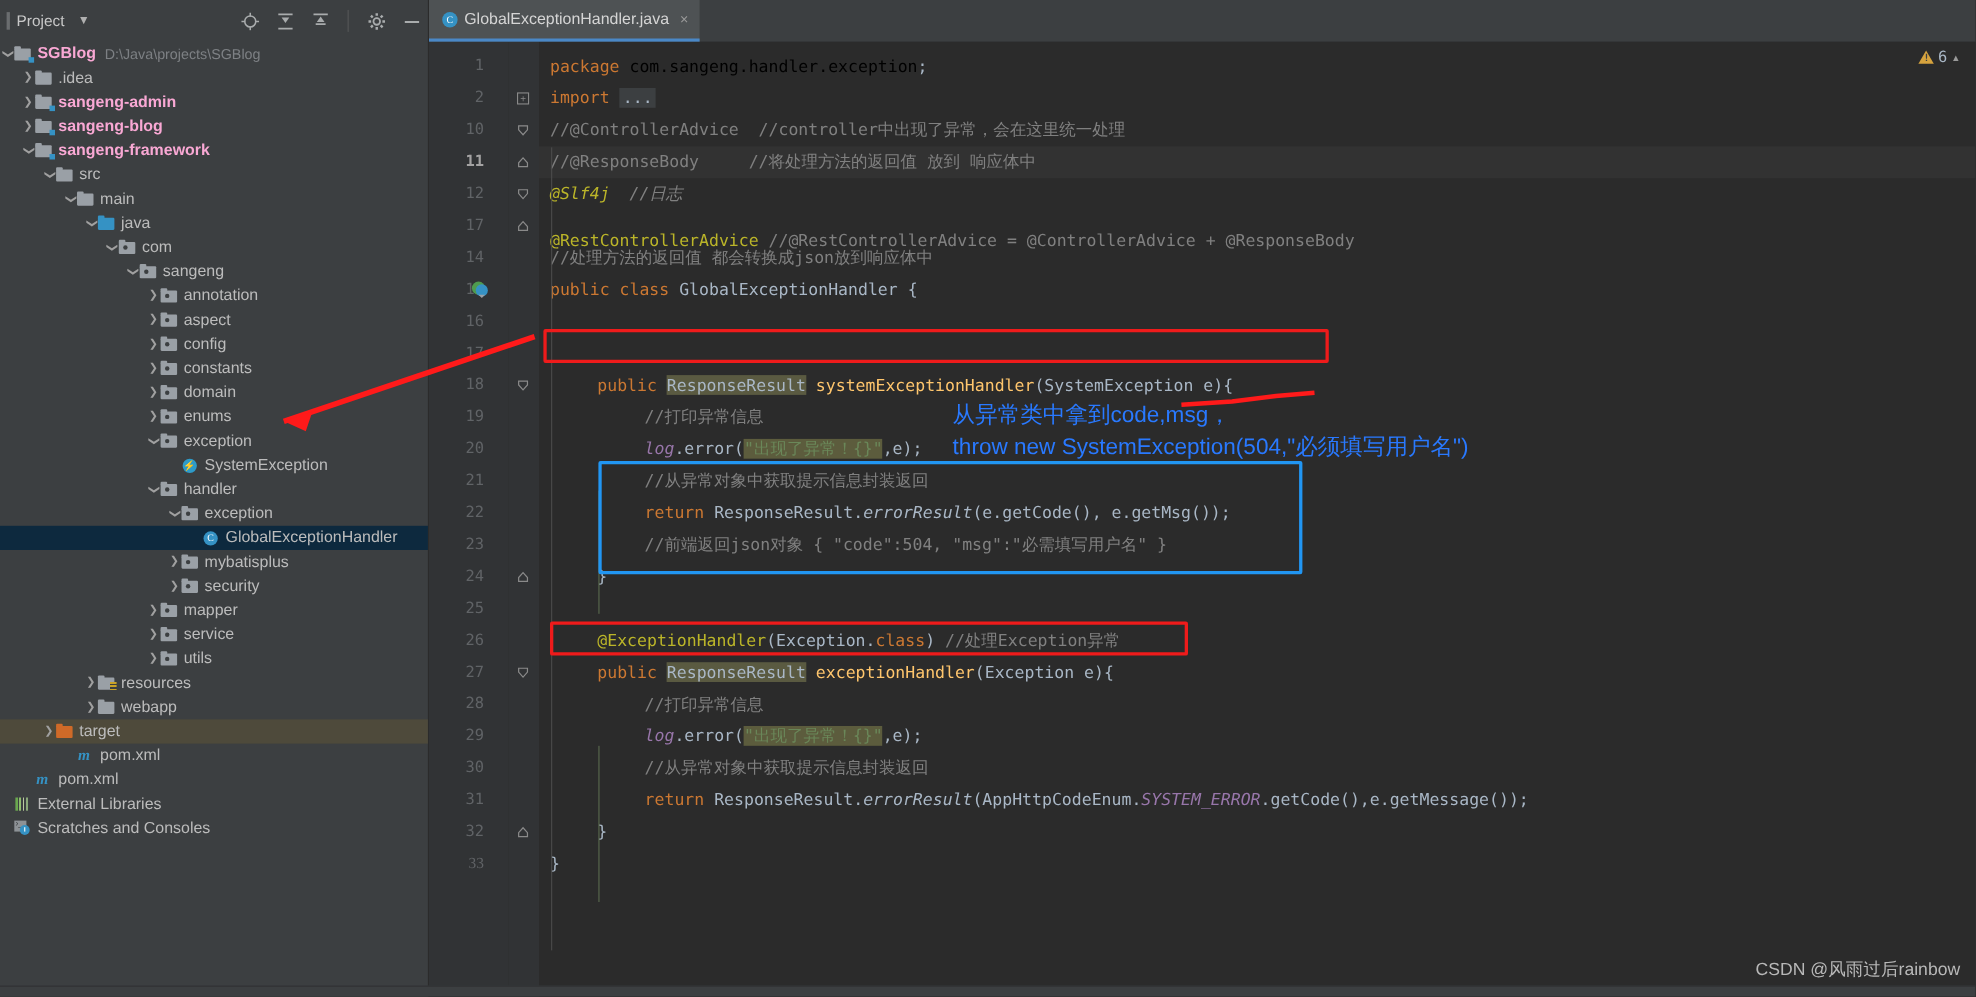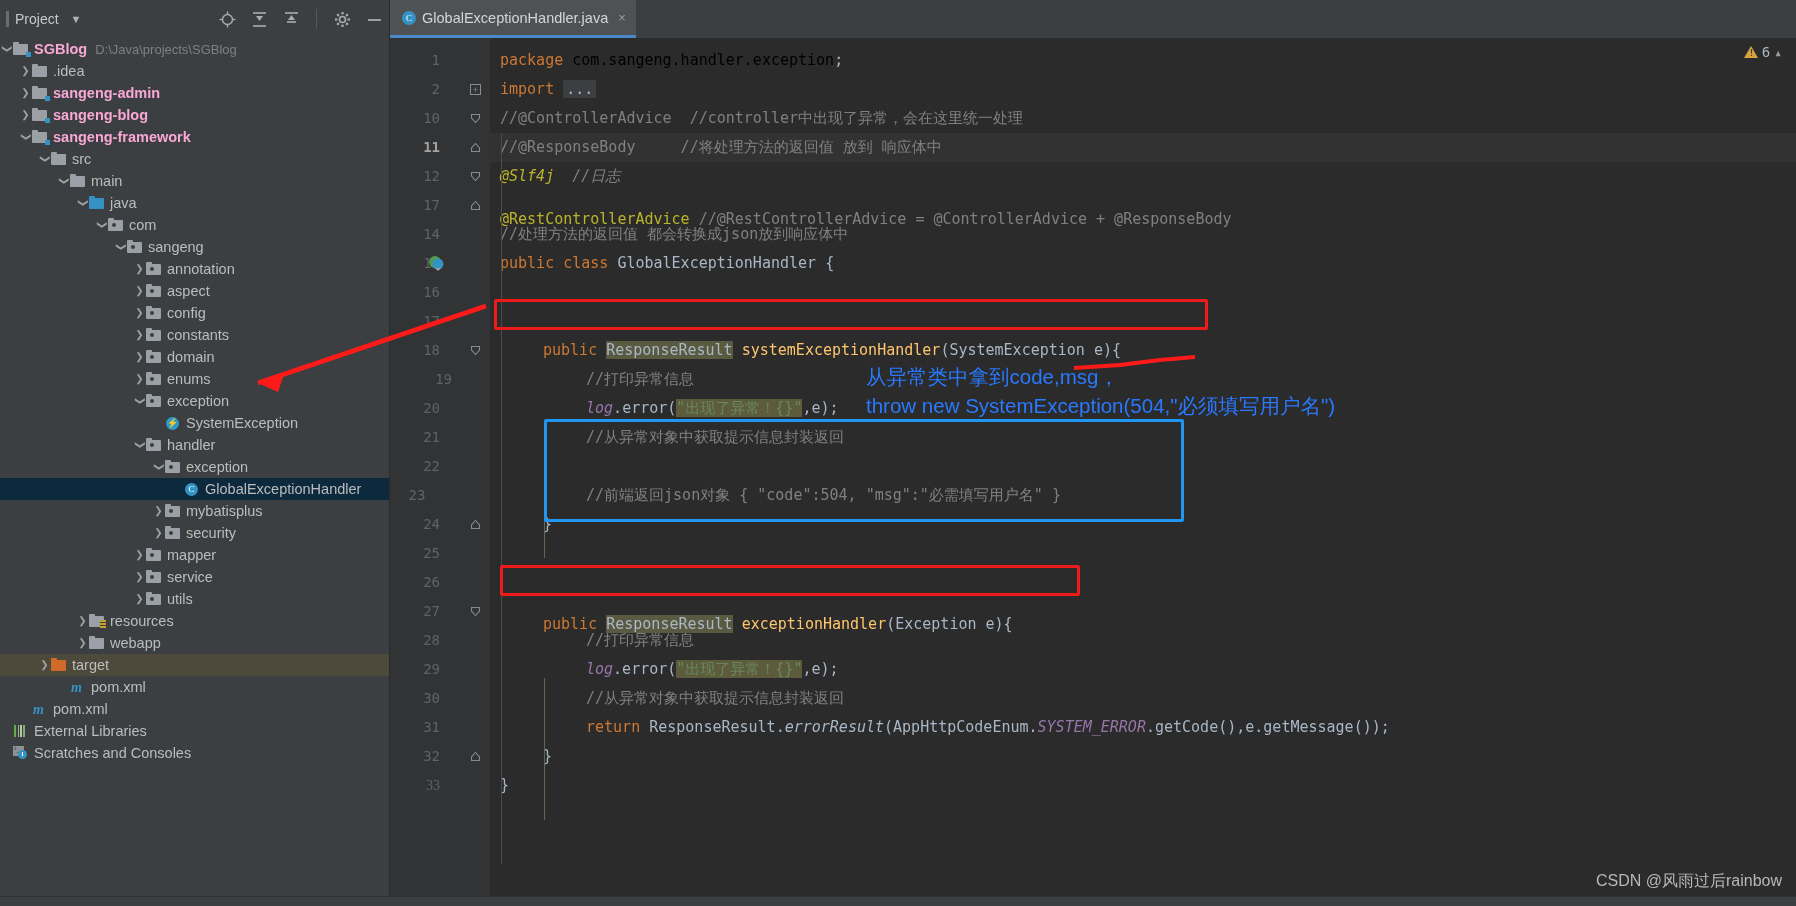--- a/index.html
+++ b/index.html
@@ -604,25 +604,25 @@
         <div class="ln" style="top: 37px; left: 4px;">2</div>
         <div class="ln" style="top: 66px; left: 4px;">10</div>
         <div class="ln cur" style="top: 95px; left: 4px;">11</div>
         <div class="ln" style="top: 124px; left: 4px;">12</div>
         <div class="ln" style="top: 153px; left: 4px;">17</div>
         <div class="ln" style="top: 182px; left: 4px;">14</div>
         <div class="ln" style="top: 211px; left: 4px;">15</div>
         <div class="ln" style="top: 240px; left: 4px;">16</div>
         <div class="ln" style="top: 269px; left: 4px;">17</div>
         <div class="ln" style="top: 298px; left: 4px;">18</div>
-        <div class="ln" style="top: 327px; left: 16px;">19</div>
+        <div class="ln" style="top: 327px; left: 4px;">19</div>
         <div class="ln" style="top: 356px; left: 4px;">20</div>
         <div class="ln" style="top: 385px; left: 4px;">21</div>
         <div class="ln" style="top: 414px; left: 4px;">22</div>
-        <div class="ln" style="top: 443px; left: 4px; text-align: center;">23</div>
+        <div class="ln" style="top: 443px; left: 4px;">23</div>
         <div class="ln" style="top: 472px; left: 4px;">24</div>
         <div class="ln" style="top: 501px; left: 4px;">25</div>
         <div class="ln" style="top: 530px; left: 4px;">26</div>
         <div class="ln" style="top: 559px; left: 4px;">27</div>
         <div class="ln" style="top: 588px; left: 4px;">28</div>
         <div class="ln" style="top: 617px; left: 4px;">29</div>
         <div class="ln" style="top: 646px; left: 4px;">30</div>
         <div class="ln" style="top: 675px; left: 4px;">31</div>
         <div class="ln" style="top: 704px; left: 4px;">32</div>
         <div class="ln" style="top: 733px; left: 4px; font-family: Liberation Serif, serif;">33</div>
@@ -668,24 +668,26 @@
         <div class="cl" style="top: 95px; left: 10px;"><span class="cmt">//@ResponseBody     //将处理方法的返回值 放到 响应体中</span></div>
         <div class="cl" style="top: 124px; left: 10px; font-style: italic;"><span class="ann">@Slf4j</span><span class="cmt">  //日志</span></div>
         <div class="cl" style="top: 167px; left: 10px;"><span class="ann">@RestControllerAdvice</span><span class="cmt"> //@RestControllerAdvice = @ControllerAdvice + @ResponseBody</span></div>
         <div class="cl" style="top: 182px; left: 10px;"><span class="cmt">//处理方法的返回值 都会转换成json放到响应体中</span></div>
         <div class="cl" style="top: 211px; left: 10px;"><span class="kw">public</span> <span class="kw">class</span> <span class="typ">GlobalExceptionHandler</span> <span class="pln">{</span></div>
         <div class="cl" style="top: 240px; left: 10px;"></div>
         <div class="cl" style="top: 298px; left: 53px;"><span class="kw">public</span> <span class="typ highlight-ident">ResponseResult</span> <span class="meth">systemExceptionHandler</span><span class="pln">(</span><span class="typ">SystemException</span> <span class="pln">e){</span></div>
         <div class="cl" style="top: 327px; left: 96px;"><span class="cmt">//打印异常信息</span></div>
         <div class="cl" style="top: 356px; left: 96px;"><span class="fld">log</span><span class="pln">.</span><span class="pln">error(</span><span class="str strbg">"出现了异常！{}"</span><span class="pln">,e);</span></div>
         <div class="cl" style="top: 385px; left: 96px;"><span class="cmt">//从异常对象中获取提示信息封装返回</span></div>
+        <div class="cl" style="top: 414px; left: 96px;"><span class="kw">return</span> <span class="typ">ResponseResult</span><span class="pln">.</span><span class="stc">errorResult</span><span class="pln">(e.getCode(), e.getMsg());</span></div>
         <div class="cl" style="top: 443px; left: 96px;"><span class="cmt">//前端返回json对象 { "code":504, "msg":"必需填写用户名" }</span></div>
         <div class="cl" style="top: 472px; left: 53px;"><span class="pln">}</span></div>
         <div class="cl" style="top: 501px; left: 10px;"></div>
-        <div class="cl" style="top: 559px; left: 53px; margin-top: 13px;"><span class="kw">public</span> <span class="typ highlight-ident">ResponseResult</span> <span class="meth">exceptionHandler</span><span class="pln">(</span><span class="typ">Exception</span> <span class="pln">e){</span></div>
+        <div class="cl" style="top: 530px; left: 53px;"><span class="ann">@ExceptionHandler</span><span class="pln">(</span><span class="typ">Exception</span><span class="pln">.</span><span class="kw">class</span><span class="pln">)</span> <span class="cmt">//处理Exception异常</span></div>
+        <div class="cl" style="top: 559px; left: 53px;"><span class="kw">public</span> <span class="typ highlight-ident">ResponseResult</span> <span class="meth">exceptionHandler</span><span class="pln">(</span><span class="typ">Exception</span> <span class="pln">e){</span></div>
         <div class="cl" style="top: 588px; left: 96px;"><span class="cmt">//打印异常信息</span></div>
         <div class="cl" style="top: 617px; left: 96px;"><span class="fld">log</span><span class="pln">.error(</span><span class="str strbg">"出现了异常！{}"</span><span class="pln">,e);</span></div>
         <div class="cl" style="top: 646px; left: 96px;"><span class="cmt">//从异常对象中获取提示信息封装返回</span></div>
         <div class="cl" style="top: 675px; left: 96px;"><span class="kw">return</span> <span class="typ">ResponseResult</span><span class="pln">.</span><span class="stc">errorResult</span><span class="pln">(AppHttpCodeEnum.</span><span class="fld">SYSTEM_ERROR</span><span class="pln">.getCode(),e.getMessage());</span></div>
         <div class="cl" style="top: 704px; left: 53px;"><span class="pln">}</span></div>
         <div class="cl" style="top: 733px; left: 10px;"><span class="pln">}</span></div>
         <div class="guide" style="left: 11px; top: 96px; height: 730px;"></div>
         <div class="guide g2" style="left: 54px; top: 408px; height: 112px;"></div>
         <div class="guide g2" style="left: 54px; top: 640px; height: 142px;"></div>
       </div>

